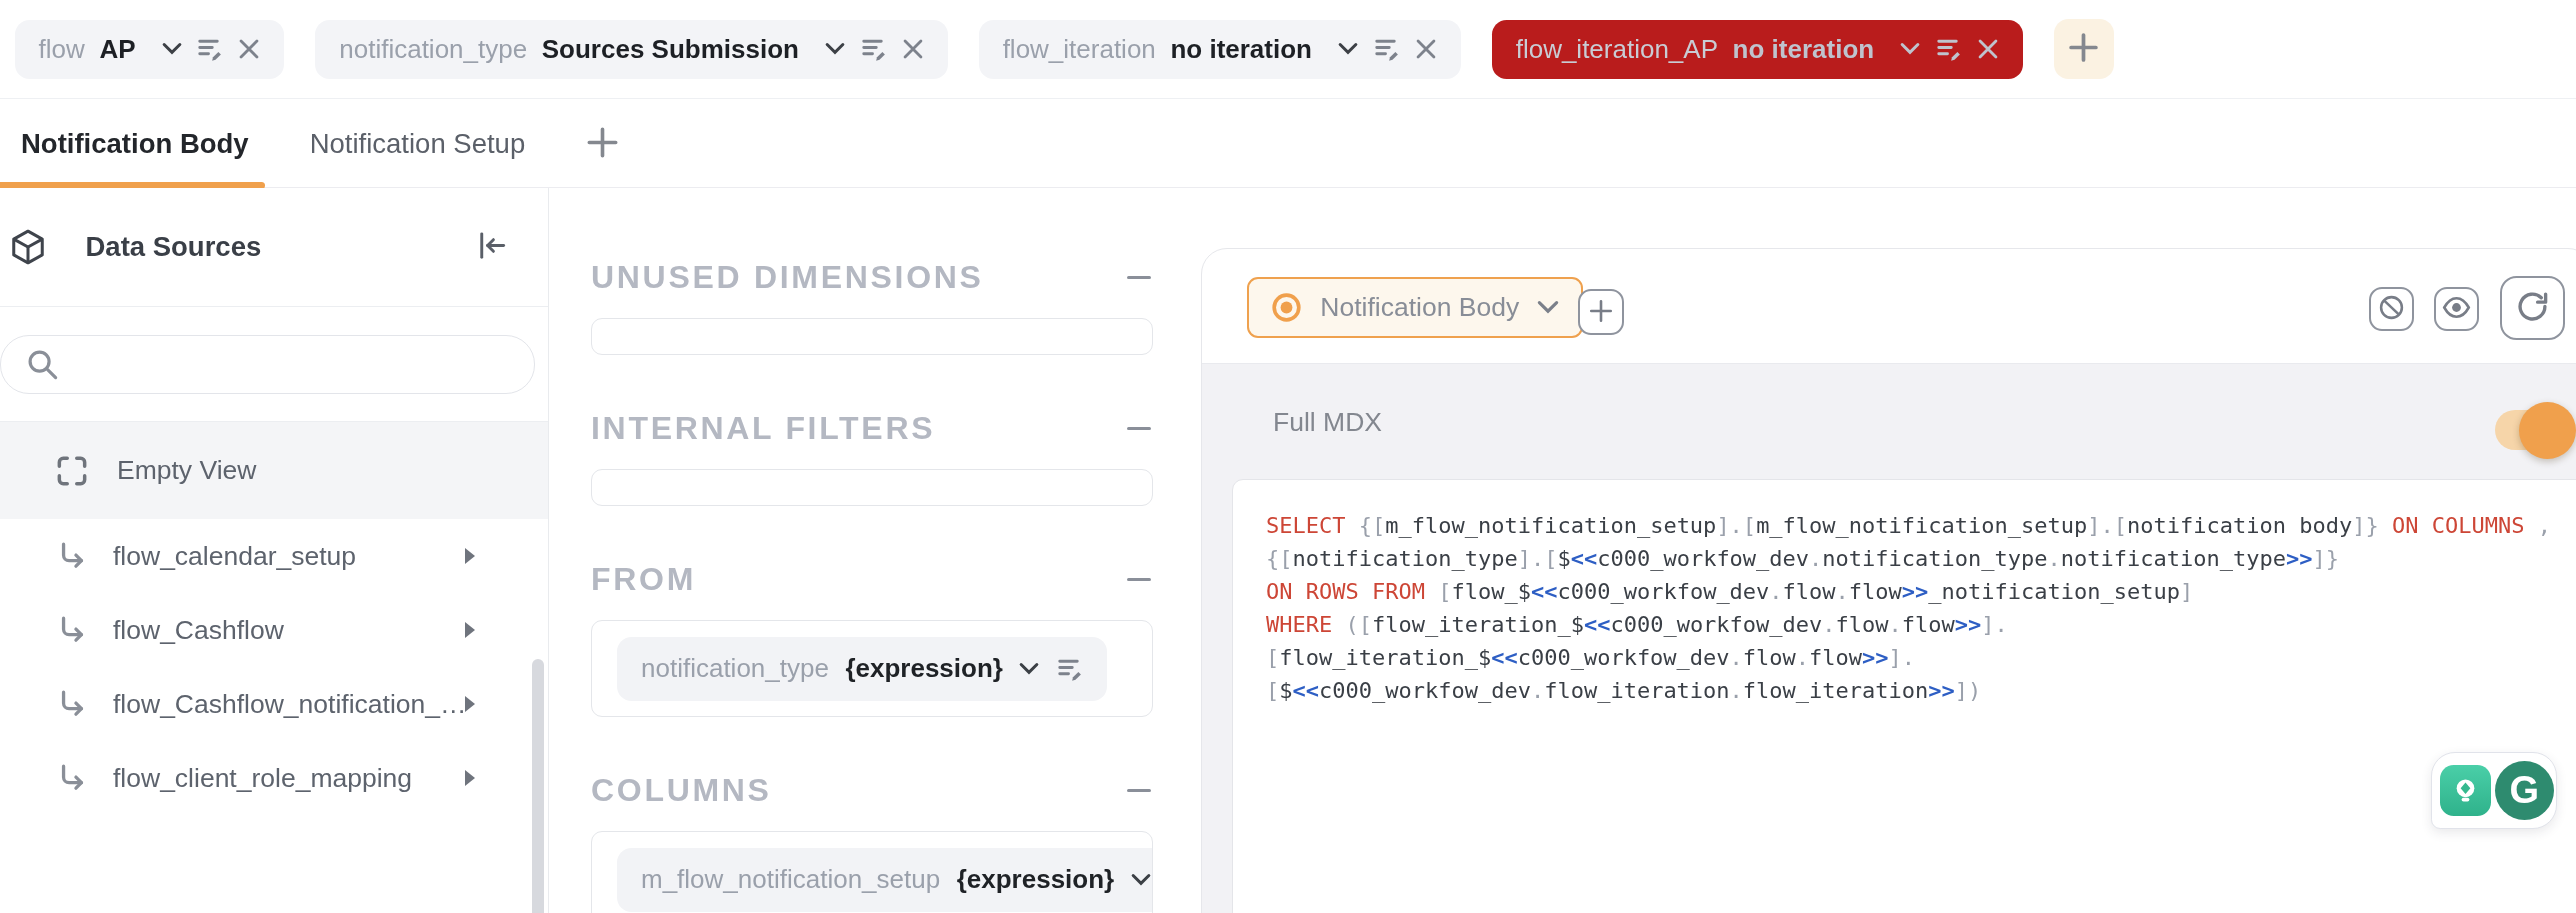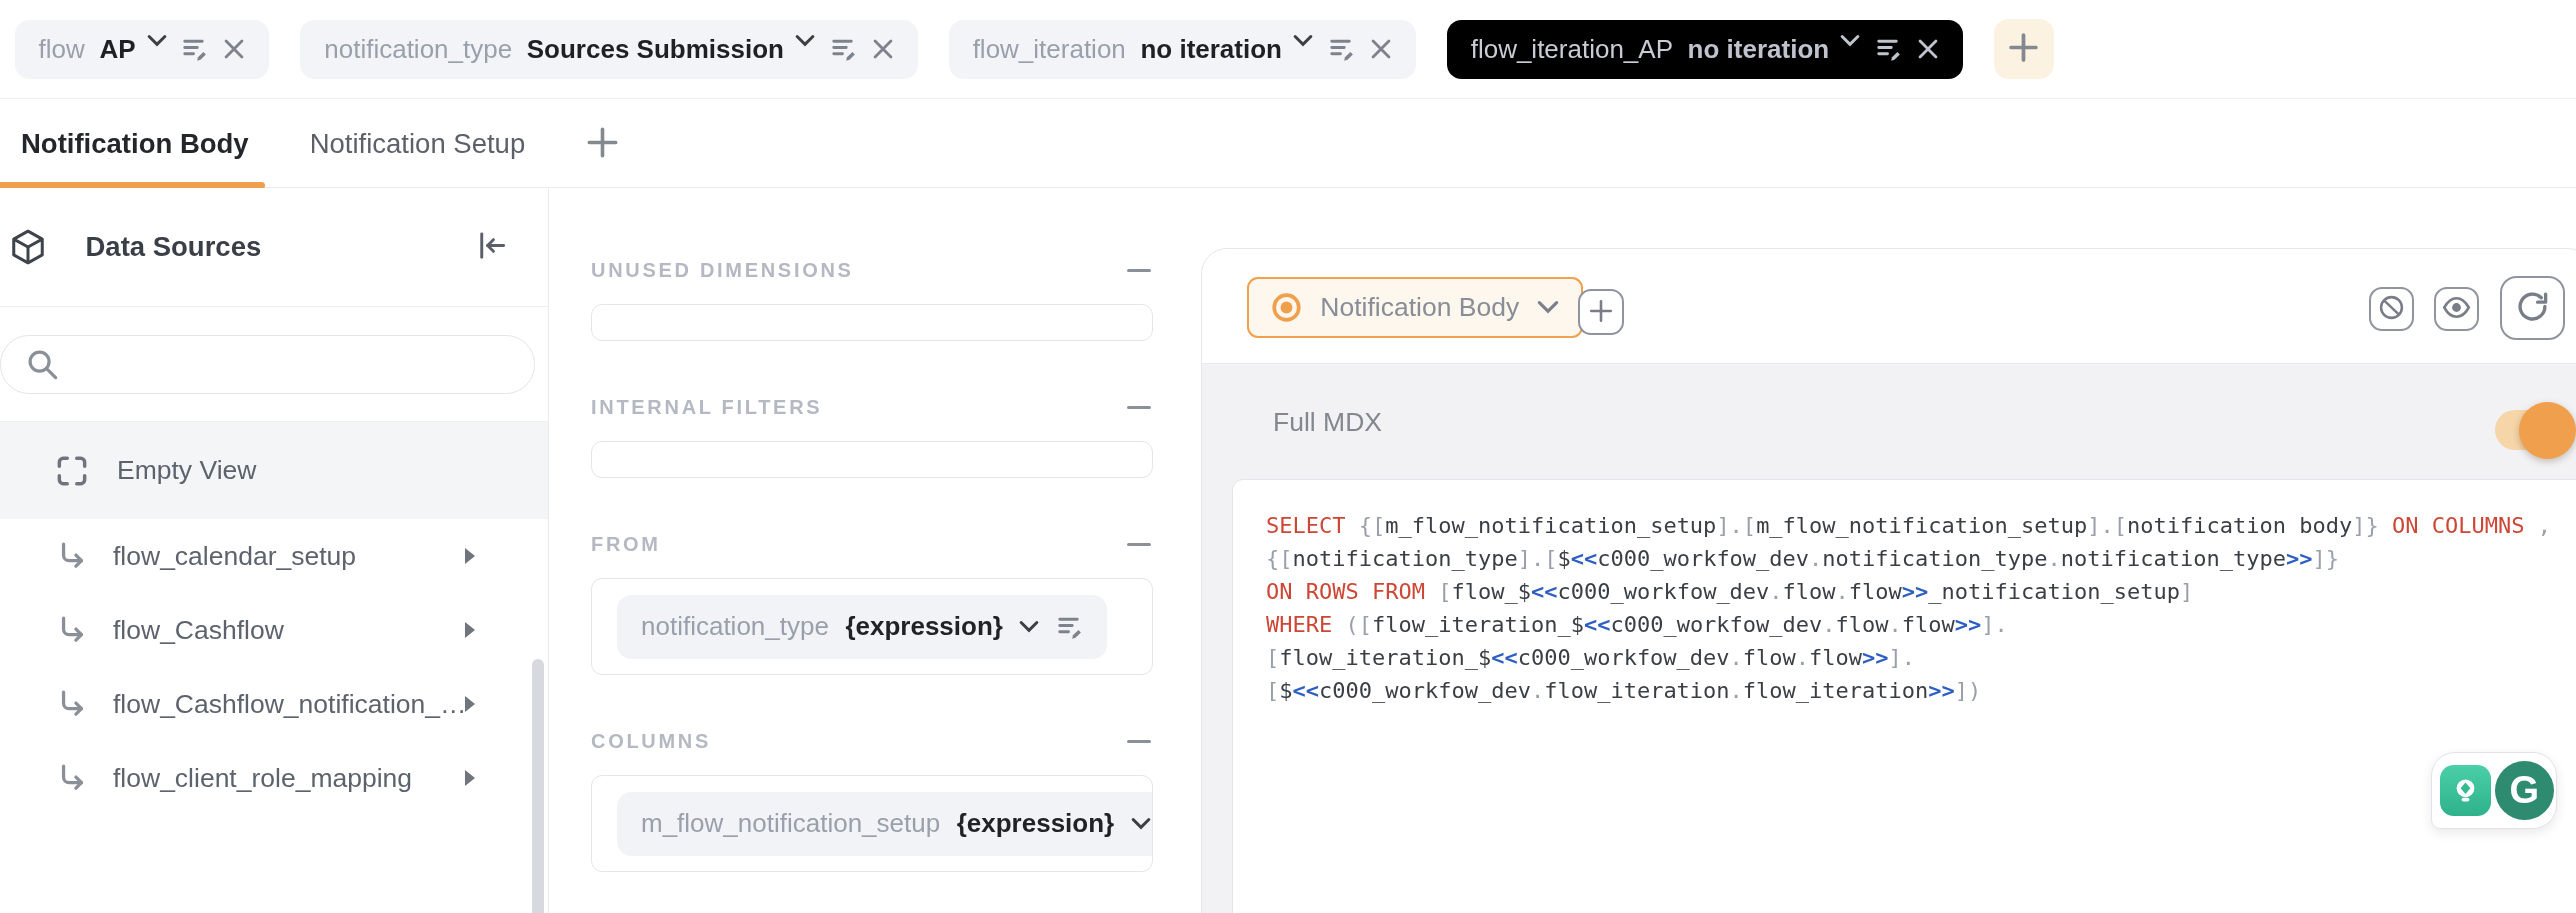--- a/index.html
+++ b/index.html
@@ -7,24 +7,24 @@
               font-family:"Liberation Sans", sans-serif; }
   .page { position:relative; width:2576px; height:914px; background:#fff; }
 
   
   .chips-row { position:absolute; left:0; top:0; width:100%; height:99px;
                border-bottom:1.8px solid #eef0f3; display:flex; align-items:center;
                padding-left:14.6px; gap:31px; background:#fff; }
   .chip { height:59px; border-radius:14.6px; background:#f3f4f7; display:inline-flex;
           align-items:center; padding:0 24px; gap:14.6px; font-size:26px; white-space:nowrap; }
   .chip .lbl { color:#9aa0ab; }
-  .chip .val { color:#1d2025; font-weight:700; display:inline-flex; align-items:flex-start; gap:11px; }
+  .chip .val { color:#1d2025; font-weight:700; display:inline-flex; align-items:center; gap:26px; }
   .chip .ic { color:#3c4046; display:inline-flex; }
   .chip .ic.sub { color:#7d828c; }
-  .chip.disabled { background:#000000; }
+  .chip.disabled { background:#b91c1c; }
   .chip.disabled .lbl { color:#c9ccd4; }
   .chip.disabled .val, .chip.disabled .ic, .chip.disabled .ic.sub { color:#bfc3cd; }
   .chip-add { width:60px; height:60px; border-radius:14.6px; background:#fbf2e2; border:none;
               display:flex; align-items:center; justify-content:center; color:#84888f; cursor:pointer; }
 
   
   .tabs-row { position:absolute; left:0; top:101px; width:100%; height:87px; background:#fff;
               display:flex; align-items:center; padding-left:21px; gap:61px;
               border-bottom:1.8px solid #ececf0; }
   .tab { position:relative; height:100%; display:flex; align-items:center; font-size:27.5px;
@@ -65,21 +65,21 @@
   .view-row .v-ic { color:#6f747c; display:flex; }
   .view-row .t-label { font-size:26.5px; color:#5d636d; margin-left:26px; }
   .sb-scroll { position:absolute; left:532px; top:471px; width:12px; height:265px;
                border-radius:6.4px; background:#d7d9de; }
 
   
   .builder { position:absolute; left:551px; top:188px; width:648px; height:726px;
              padding:71px 0 0 40px; background:#fff; }
   .b-section { width:562px; }
   .b-head { display:flex; align-items:center; }
-  .b-title { font-size:20px; letter-spacing:2.7px; color:#b4b8c2; font-weight:600; }
+  .b-title { font-size:32px; letter-spacing:2.7px; color:#b4b8c2; font-weight:600; }
   .b-minus { margin-left:auto; background:none; border:none; cursor:pointer; padding:5.5px 1.8px; display:flex; }
   .b-minus i { display:block; width:24px; height:3.7px; background:#8a8f99; border-radius:1.8px; }
   .b-box { width:562px; height:37px; border:1.8px solid #e4e6ea; border-radius:11px;
            background:#fff; margin-top:22px; margin-bottom:55px; overflow:hidden; }
   .b-box.filled { height:97px; padding:15.6px 0 0 25px; }
   .b-chip { display:inline-flex; align-items:center; height:64px; background:#f2f3f6;
             border-radius:14.6px; padding:0 24px; gap:16.5px; font-size:26px; white-space:nowrap; }
   .b-chip .lbl { color:#9aa0ab; }
   .b-chip .val { color:#1f2226; font-weight:700; }
   .b-chip .ic { color:#3c4046; display:inline-flex; }

